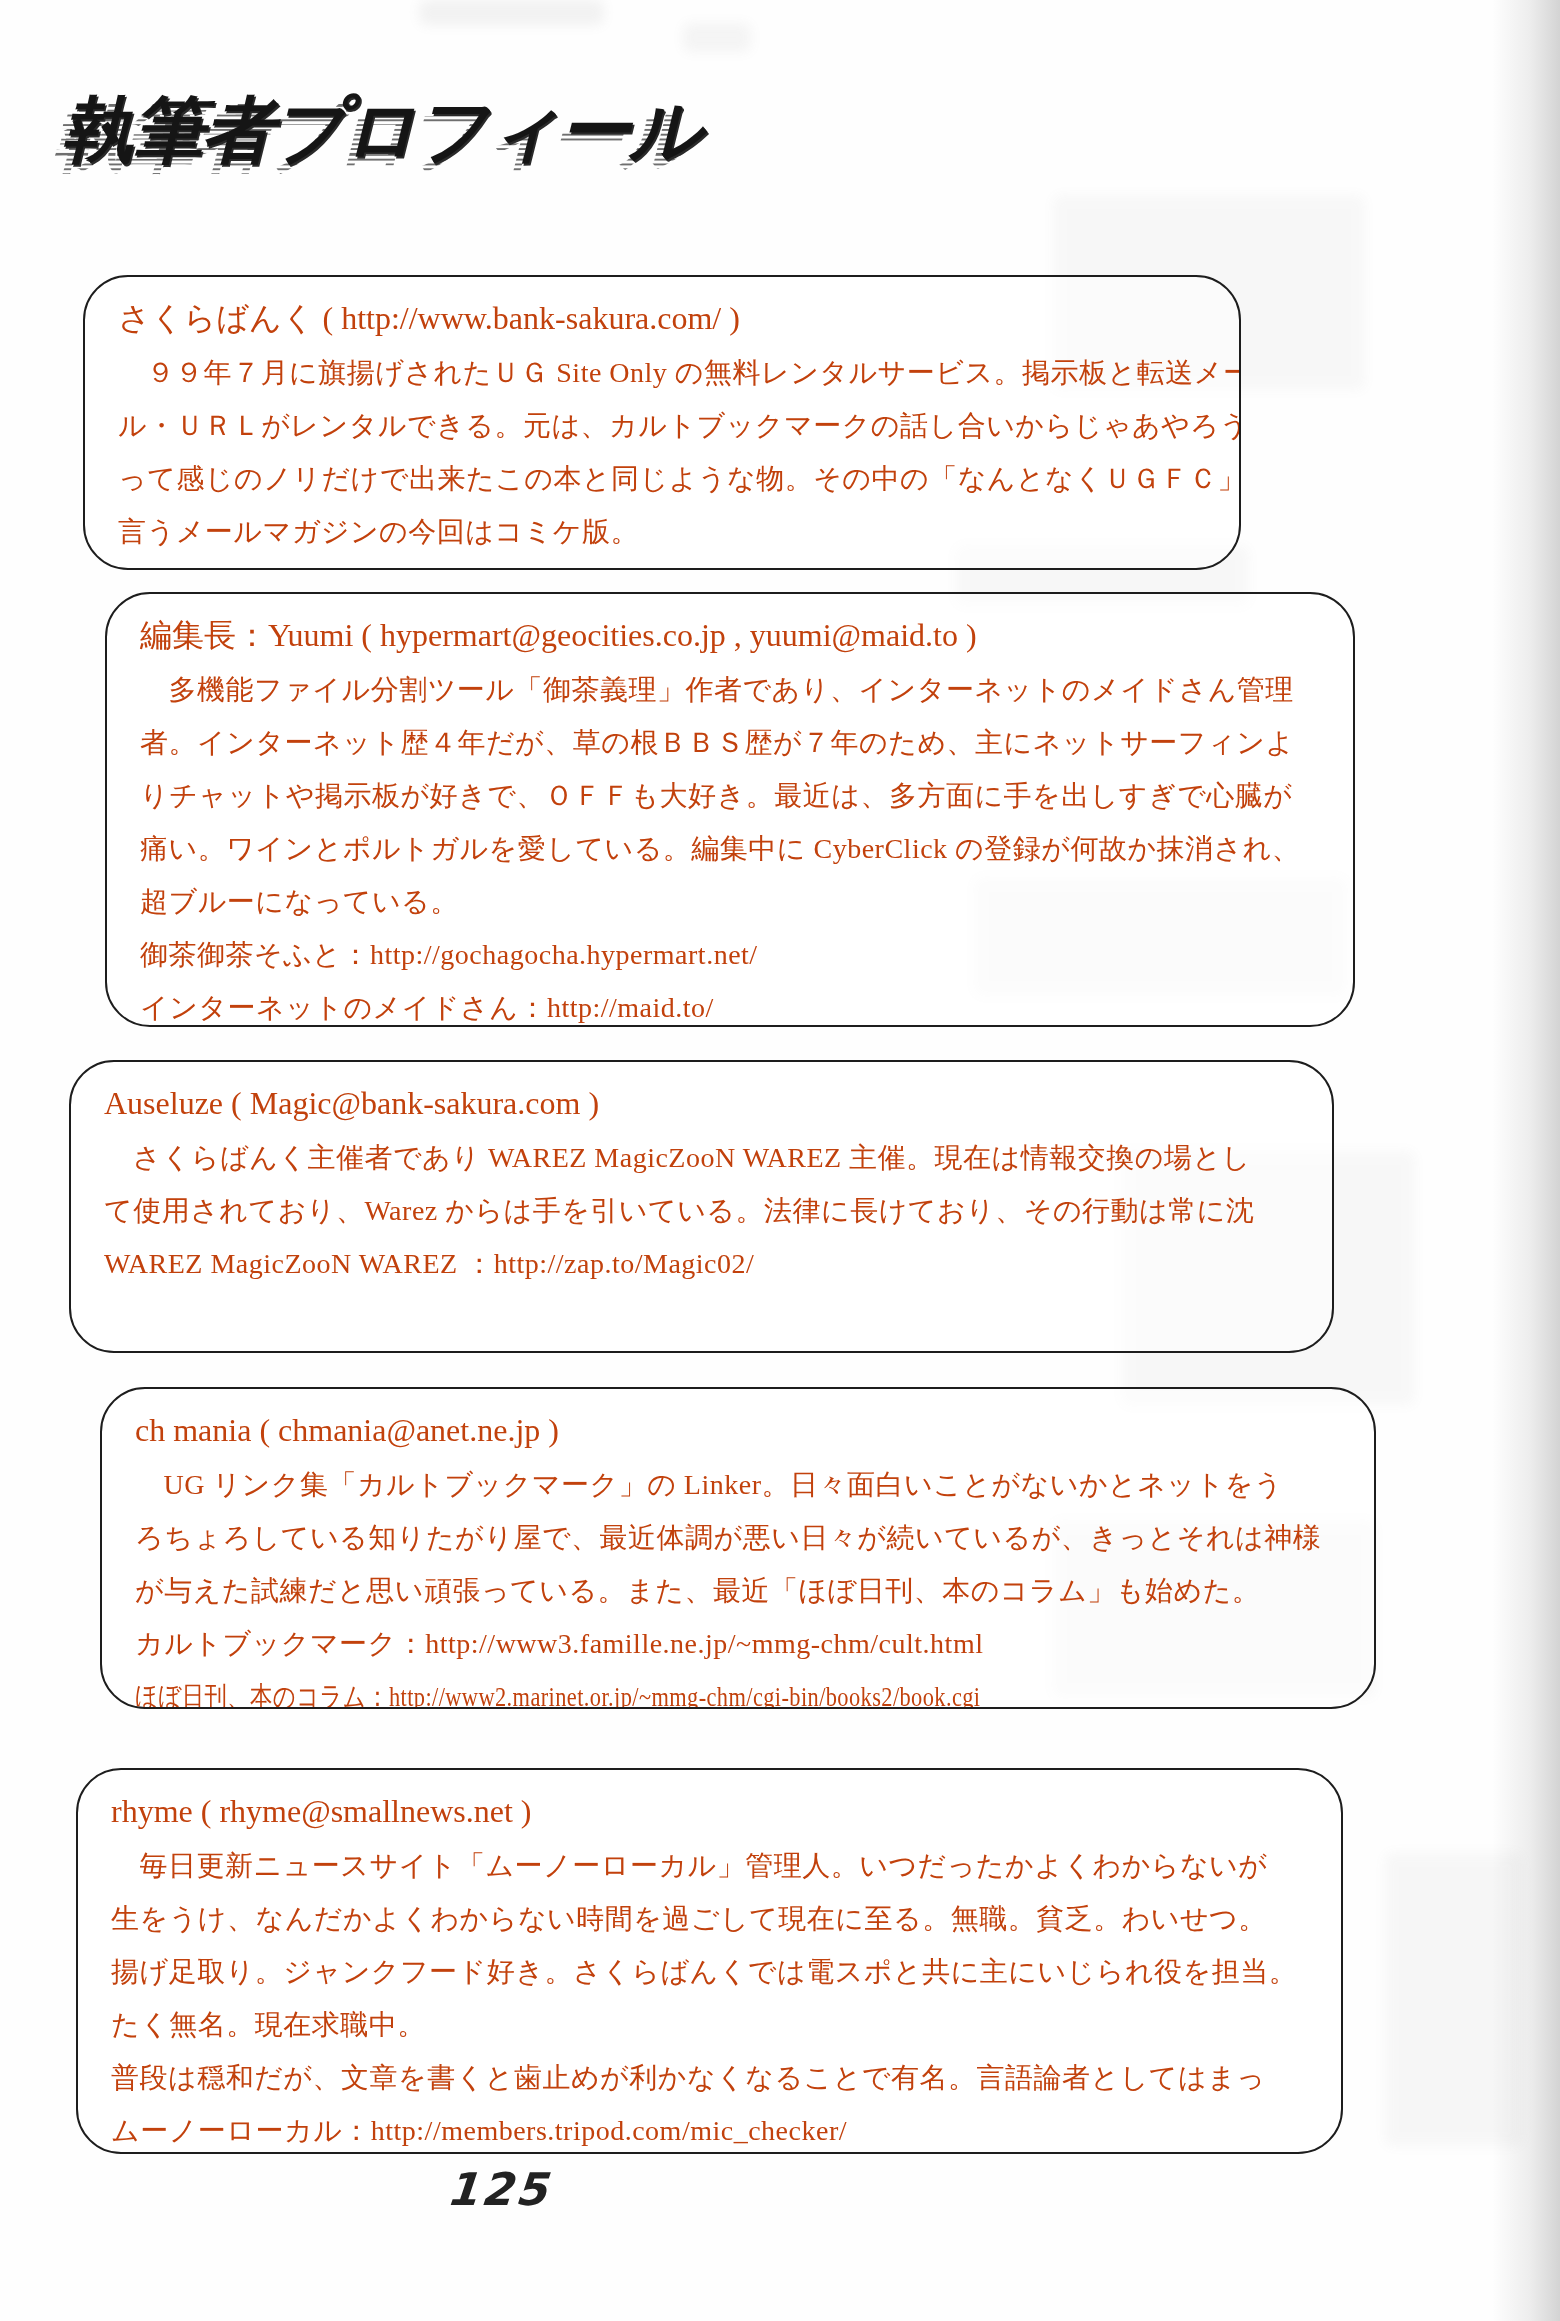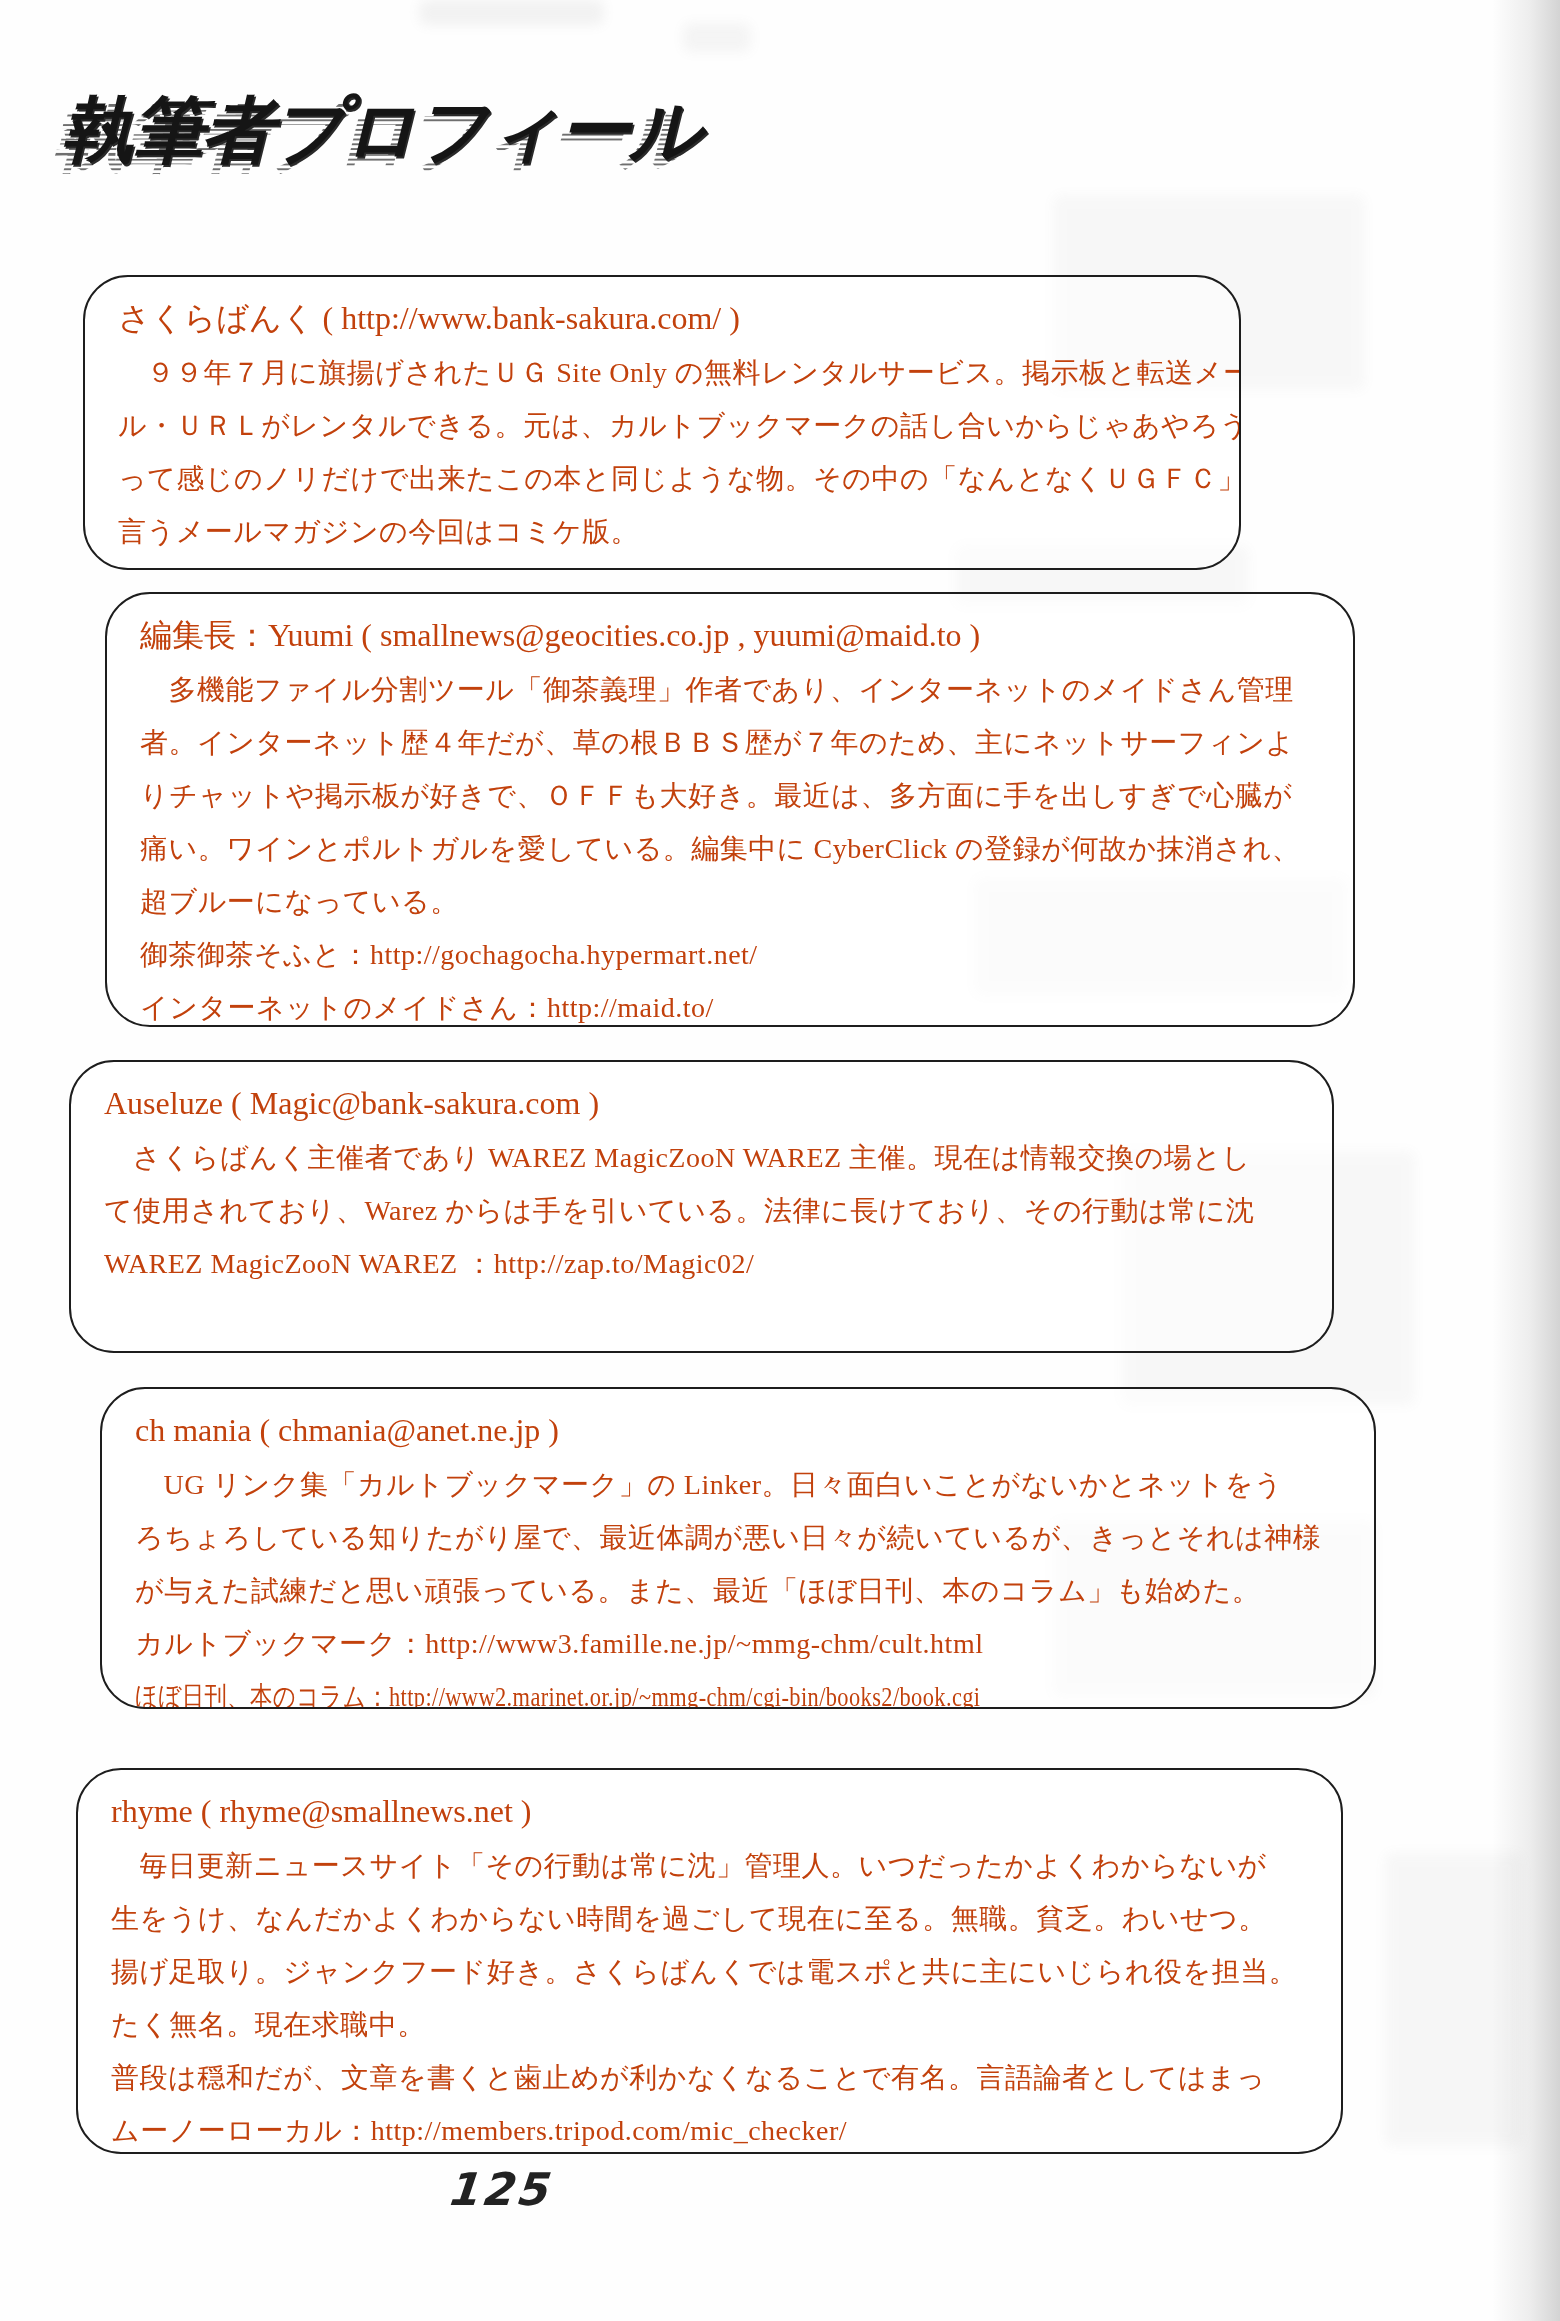--- a/index.html
+++ b/index.html
@@ -112,21 +112,21 @@
 
   <div class="pbox box1">
     <div class="hd">さくらばんく ( http://www.bank-sakura.com/ )</div>
     <div class="ln">　９９年７月に旗揚げされたＵＧ Site Only の無料レンタルサービス。掲示板と転送メー</div>
     <div class="ln">ル・ＵＲＬがレンタルできる。元は、カルトブックマークの話し合いからじゃあやろうか、</div>
     <div class="ln">って感じのノリだけで出来たこの本と同じような物。その中の「なんとなくＵＧＦＣ」と</div>
     <div class="ln">言うメールマガジンの今回はコミケ版。</div>
   </div>
 
   <div class="pbox box2">
-    <div class="hd">編集長：Yuumi ( smallnews@geocities.co.jp , yuumi@maid.to )</div>
+    <div class="hd">編集長：Yuumi ( hypermart@geocities.co.jp , yuumi@maid.to )</div>
     <div class="ln">　多機能ファイル分割ツール「御茶義理」作者であり、インターネットのメイドさん管理</div>
     <div class="ln">者。インターネット歴４年だが、草の根ＢＢＳ歴が７年のため、主にネットサーフィンよ</div>
     <div class="ln">りチャットや掲示板が好きで、ＯＦＦも大好き。最近は、多方面に手を出しすぎで心臓が</div>
     <div class="ln">痛い。ワインとポルトガルを愛している。編集中に CyberClick の登録が何故か抹消され、</div>
     <div class="ln">超ブルーになっている。</div>
     <div class="ln">御茶御茶そふと：http://gochagocha.hypermart.net/</div>
     <div class="ln">インターネットのメイドさん：http://maid.to/</div>
   </div>
 
   <div class="pbox box3">
@@ -140,21 +140,21 @@
     <div class="hd">ch mania ( chmania@anet.ne.jp )</div>
     <div class="ln">　UG リンク集「カルトブックマーク」の Linker。日々面白いことがないかとネットをう</div>
     <div class="ln">ろちょろしている知りたがり屋で、最近体調が悪い日々が続いているが、きっとそれは神様</div>
     <div class="ln">が与えた試練だと思い頑張っている。また、最近「ほぼ日刊、本のコラム」も始めた。</div>
     <div class="ln">カルトブックマーク：http://www3.famille.ne.jp/~mmg-chm/cult.html</div>
     <div class="ln condensed">ほぼ日刊、本のコラム：http://www2.marinet.or.jp/~mmg-chm/cgi-bin/books2/book.cgi</div>
   </div>
 
   <div class="pbox box5">
     <div class="hd">rhyme ( rhyme@smallnews.net )</div>
-    <div class="ln">　毎日更新ニュースサイト「その行動は常に沈」管理人。いつだったかよくわからないが</div>
+    <div class="ln">　毎日更新ニュースサイト「ムーノーローカル」管理人。いつだったかよくわからないが</div>
     <div class="ln">生をうけ、なんだかよくわからない時間を過ごして現在に至る。無職。貧乏。わいせつ。</div>
     <div class="ln">揚げ足取り。ジャンクフード好き。さくらばんくでは電スポと共に主にいじられ役を担当。</div>
     <div class="ln">たく無名。現在求職中。</div>
     <div class="ln">普段は穏和だが、文章を書くと歯止めが利かなくなることで有名。言語論者としてはまっ</div>
     <div class="ln">ムーノーローカル：http://members.tripod.com/mic_checker/</div>
   </div>
 
   <div class="pagenum">125</div>
 
 </div>

